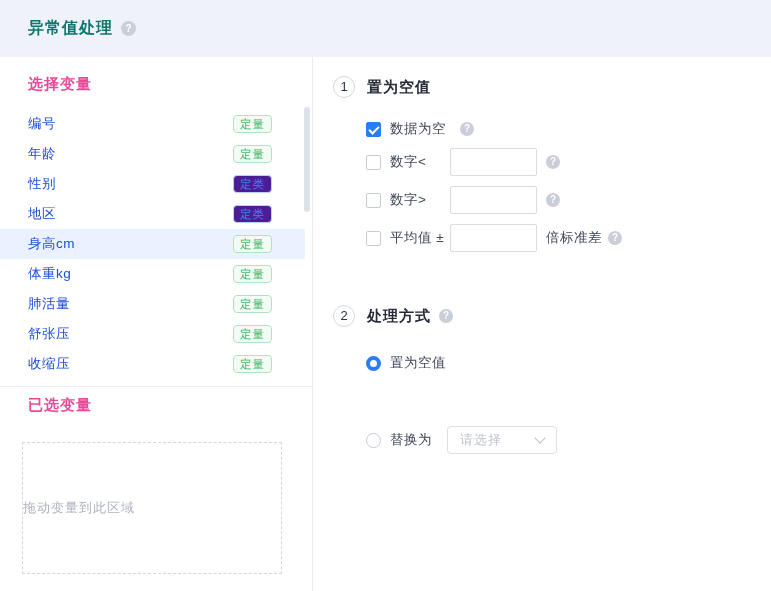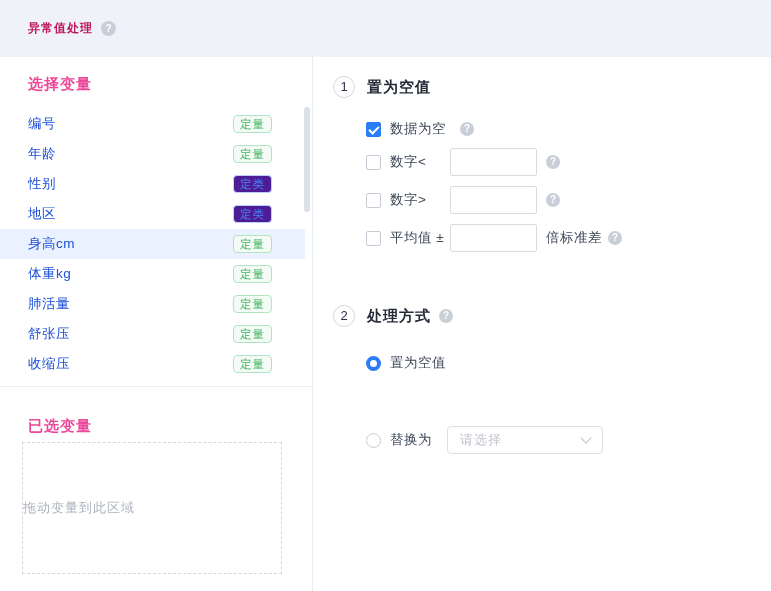--- a/index.html
+++ b/index.html
@@ -7,36 +7,36 @@
   body {
     font-family:"Liberation Sans","DejaVu Sans",sans-serif;
     background:#ffffff; color:#404a5c; font-size:13px;
     position:relative; overflow:hidden;
   }
   
   .page-header {
     position:absolute; top:0; left:0; width:771px; height:57px;
     background:#eff3f9; display:flex; align-items:center; padding-left:28px;
   }
-  .page-title { font-size:12px; font-weight:600; color:#be185d; letter-spacing:1px; }
+  .page-title { font-size:16px; font-weight:600; color:#0f766e; letter-spacing:1px; }
   .help {
     display:inline-block; width:14px; height:14px; border-radius:50%;
     background:#c9ced8; color:#fff; font-size:10px; font-weight:700;
     line-height:14px; text-align:center; flex:none;
   }
   .help::before { content:"?"; }
   .help.lg { width:15px; height:15px; line-height:15px; margin-left:8px; }
   
   .left-panel {
     position:absolute; top:57px; left:0; width:313px; bottom:0;
     background:#fff; border-right:1px solid #e9edf1;
   }
   .panel-heading { position:absolute; left:28px; font-size:15px; font-weight:700; color:#ec4899; letter-spacing:1px; }
   .heading-select { top:18px; }
-  .heading-selected { top:360px; }
+  .heading-selected { top:339px; }
   .variable-list { position:absolute; top:52px; left:0; width:305px; }
   .var-row {
     position:relative; height:30px; display:flex; align-items:center;
     padding-left:28px; cursor:pointer;
   }
   .var-row.selected { background:#e9f2fe; }
   .var-label { font-size:13.5px; color:#1d4ed8; letter-spacing:0.5px; }
   .var-tag {
     position:absolute; right:33px; font-size:11.5px; line-height:16px;
     padding:0 6px; border-radius:4px; border:1px solid; letter-spacing:1px;
@@ -89,21 +89,21 @@
   .opt-label.w { width:60px; }
   .num-input {
     width:87px; height:28px; border:1px solid #d8dce2; border-radius:2px;
     background:#fff; outline:none; padding:0 8px; font-size:13px; color:#3e4757;
   }
   .opt-row .help { margin-left:9px; }
   .help.after-label { margin-left:14px; }
   .suffix-label { margin-left:9px; font-size:13.5px; color:#3e4757; letter-spacing:0.5px; }
   .suffix-label + .help { margin-left:6px; }
   .select-box {
-    margin-left:15px; width:156px; height:28px; border:1px solid #dcdfe6; border-radius:4px;
+    margin-left:15px; width:110px; height:28px; border:1px solid #dcdfe6; border-radius:4px;
     background:#fff; display:flex; align-items:center; justify-content:space-between;
     padding:12px 12px; cursor:pointer;
   }
   .select-placeholder { color:#bfc4cc; font-size:13px; letter-spacing:1px; }
   .chevron-down {
     width:8px; height:8px; border-right:1.5px solid #c0c4cc; border-bottom:1.5px solid #c0c4cc;
     transform:rotate(45deg); margin-top:-4px; flex:none;
   }
 </style>
 </head>

